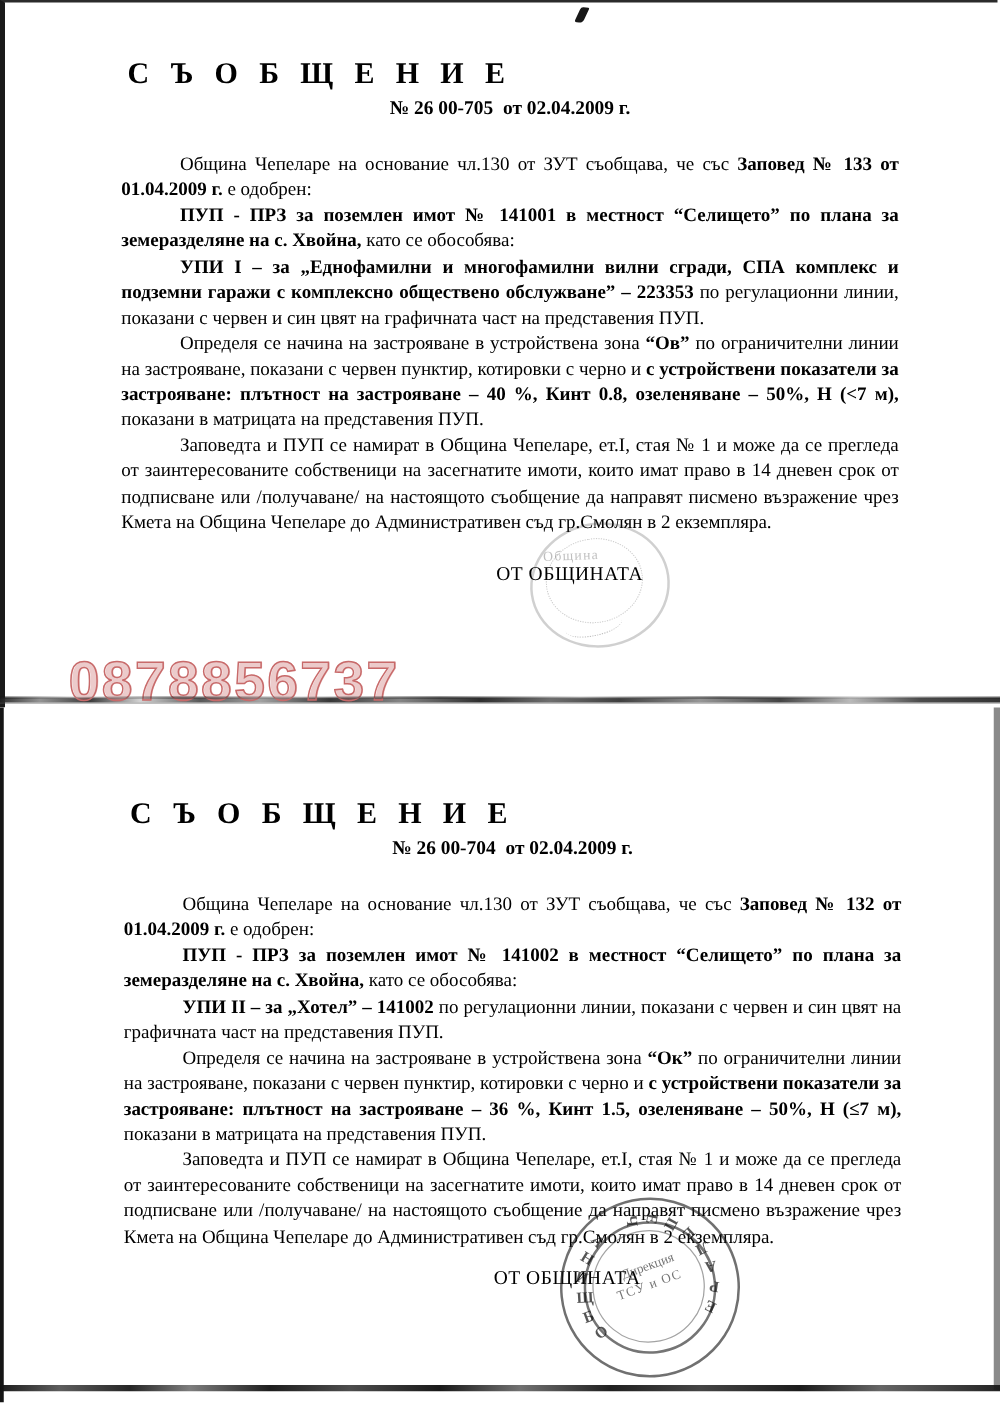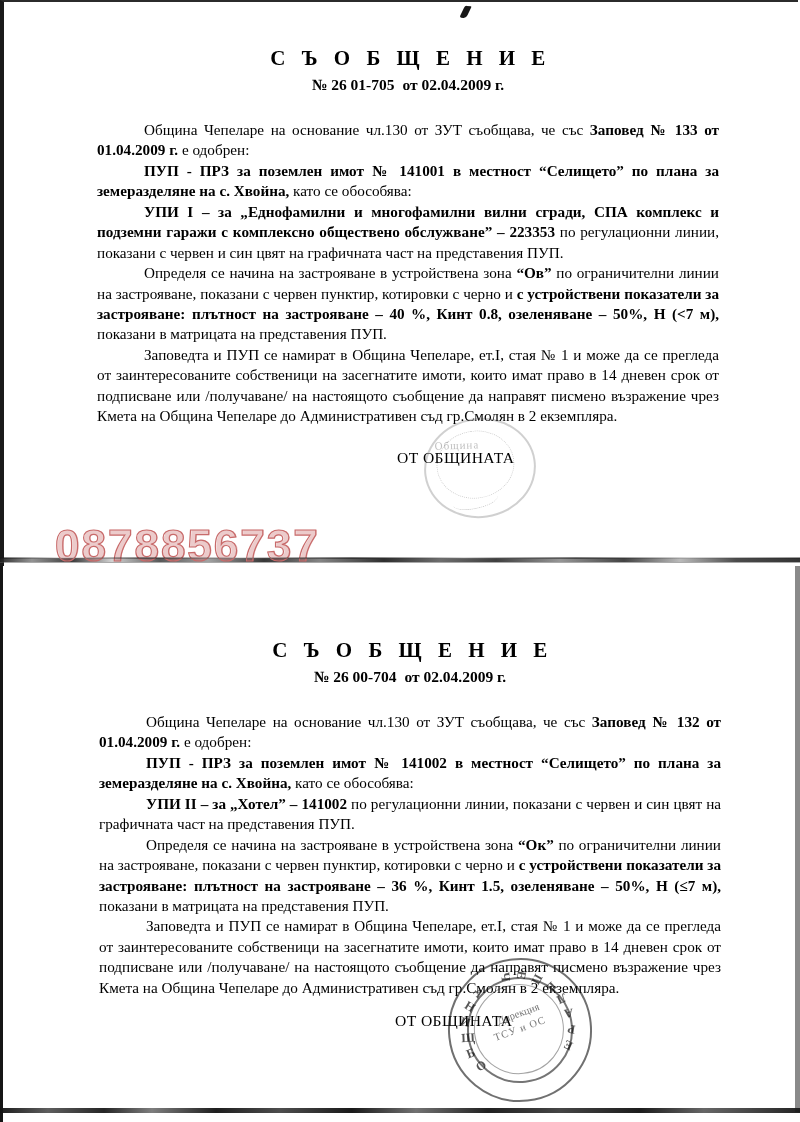--- a/index.html
+++ b/index.html
@@ -84,23 +84,22 @@
 
   
   .doc {
     position: absolute;
     width: 622px;
   }
   #doc-1 { left: 97px; top: 46px; }
   #doc-2 { left: 99px; top: 638px; }
 
   .doc-title {
-    text-align: center;
     font-weight: bold;
-    font-size: 21px;
+    font-size: 24px;
     letter-spacing: 5.5px;
     margin: 0 0 5px 0;
     text-indent: 5px;
   }
   .doc-subtitle {
     text-align: center;
     font-weight: bold;
     font-size: 15.5px;
     margin: 0 0 26px 0;
   }
@@ -269,21 +268,21 @@
 <div class="scan" id="scan-page-2"></div>
 <div class="edge-right-2"></div>
 <div class="edge-bottom-2"></div>
 
 <div id="top-mark"></div>
 <div id="speck-1"></div>
 
 <div class="doc" id="doc-1">
   <div class="doc-title">С Ъ О Б Щ Е Н И Е</div>
   <div class="doc-subtitle">
-    <span>№ 26 01-705</span><span class="gap"></span>
+    <span>№ 26 00-705</span><span class="gap"></span>
     <span>от 02.04.2009 г.</span>
   </div>
 
   <p class="para"><span>Община Чепеларе  на основание чл.130 от ЗУТ съобщава, че със </span><b>Заповед № 133 от 01.04.2009 г.</b><span> е одобрен:</span></p>
   <p class="para"><b>ПУП - ПРЗ за поземлен имот № 141001 в местност “Селището” по плана за земеразделяне на с. Хвойна,</b><span> като се обособява:</span></p>
   <p class="para"><b>УПИ I – за „Еднофамилни и многофамилни вилни сгради, СПА комплекс и подземни гаражи с комплексно обществено обслужване” – 223353</b><span> по регулационни линии, показани с червен и син цвят на графичната част на представения ПУП.</span></p>
   <p class="para"><span>Определя се начина на застрояване в устройствена зона </span><b>“Ов”</b><span> по ограничителни линии на застрояване, показани с червен пунктир, котировки с черно и </span><b>с устройствени показатели за застрояване: плътност на застрояване – 40 %, Кинт 0.8, озеленяване – 50%, Н (&lt;7 м),</b><span> показани в матрицата на представения ПУП.</span></p>
   <p class="para"><span>Заповедта и ПУП се намират в Община Чепеларе, ет.I, стая № 1 и може да се прегледа от заинтересованите собственици на засегнатите имоти, които имат право в 14 дневен срок от подписване или /получаване/ на настоящото съобщение да направят писмено възражение чрез Кмета на Община Чепеларе до Административен съд гр.Смолян в 2 екземпляра.</span></p>
 
   <div class="sig-row">ОТ ОБЩИНАТА</div>

